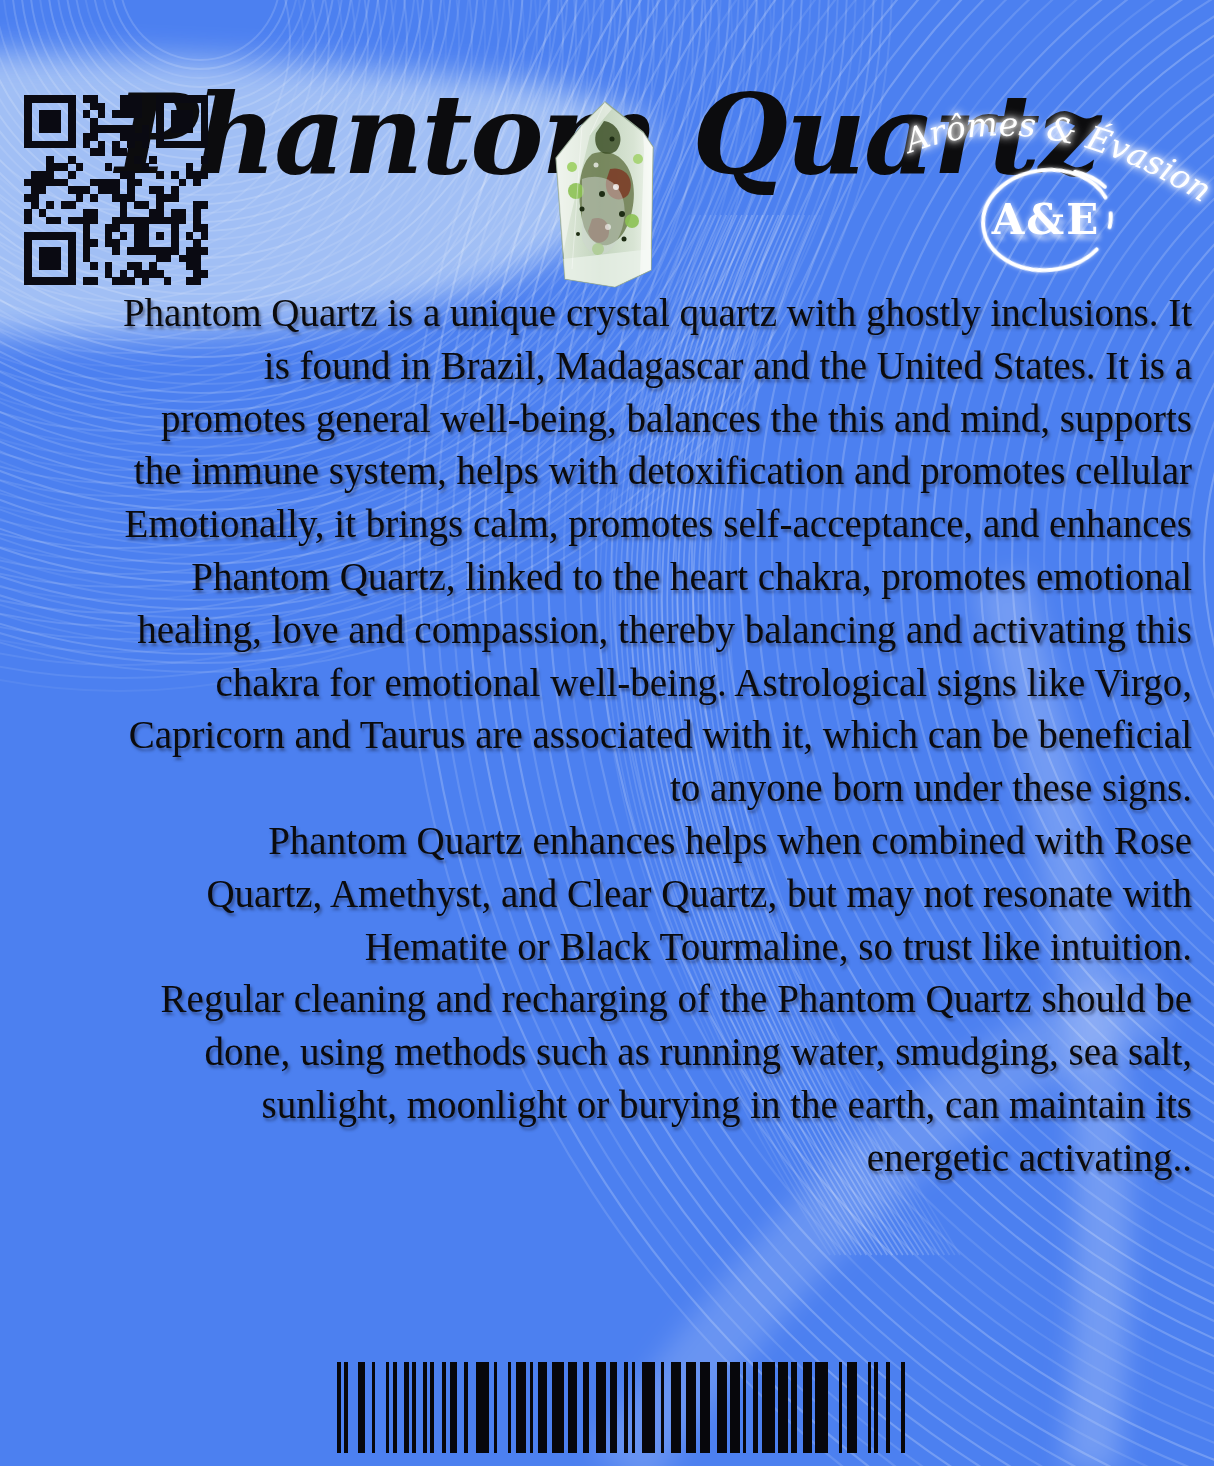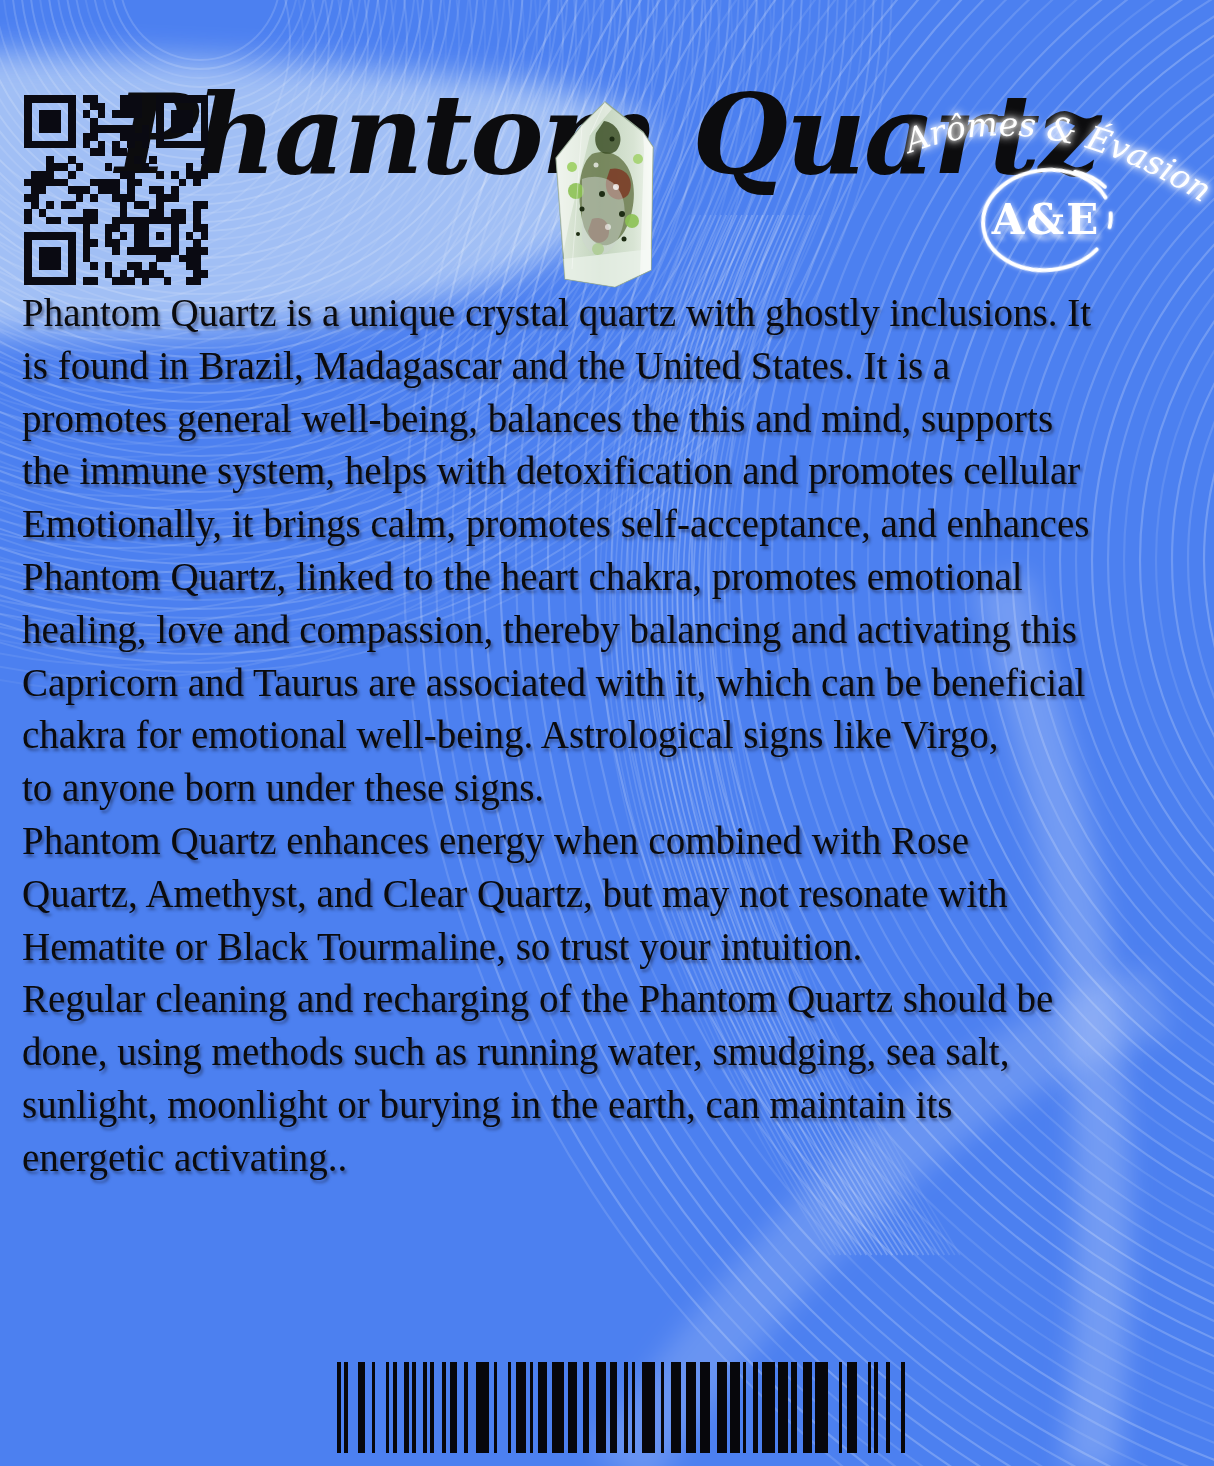--- a/index.html
+++ b/index.html
@@ -32,21 +32,21 @@
   }
   .brand .ring{stroke:var(--brand);fill:none;stroke-width:4;stroke-linecap:round;
     filter:drop-shadow(0 0 2px rgba(255,255,255,.6));}
   .brand .mono{
     font-family:"DejaVu Serif","Liberation Serif",serif;font-weight:700;
     font-size:42px;fill:var(--brand);letter-spacing:2px;text-anchor:middle;
     filter:drop-shadow(0 0 3px rgba(255,255,255,.7));
   }
   .brand .mono-ghost{opacity:.45;filter:blur(2px)}
   .body-text{
-    position:absolute;top:287px;left:22px;right:22px;text-align:left;
+    position:absolute;top:287px;left:22px;right:22px;text-align:right;
     font-size:39px;line-height:52.8px;color:var(--ink);
     text-shadow:2px 3px 3px rgba(25,35,70,.5);
   }
   .barcode{position:absolute;left:337px;top:1362px;width:568px;height:91px}
   .barcode svg{width:100%;height:100%}
 </style>
 </head>
 <body>
 
 <div class="canvas">
@@ -629,26 +629,26 @@
   </div>
 
   <main class="body-text">
       <div class="body-line">Phantom Quartz is a unique crystal quartz with ghostly inclusions. It</div>
       <div class="body-line">is found in Brazil, Madagascar and the United States. It is a</div>
       <div class="body-line">promotes general well-being, balances the this and mind, supports</div>
       <div class="body-line">the immune system, helps with detoxification and promotes cellular</div>
       <div class="body-line">Emotionally, it brings calm, promotes self-acceptance, and enhances</div>
       <div class="body-line">Phantom Quartz, linked to the heart chakra, promotes emotional</div>
       <div class="body-line">healing, love and compassion, thereby balancing and activating this</div>
+      <div class="body-line">chakra for emotional well-being. Astrological signs like Virgo,</div>
       <div class="body-line">Capricorn and Taurus are associated with it, which can be beneficial</div>
-      <div class="body-line">chakra for emotional well-being. Astrological signs like Virgo,</div>
       <div class="body-line">to anyone born under these signs.</div>
-      <div class="body-line">Phantom Quartz enhances energy when combined with Rose</div>
+      <div class="body-line">Phantom Quartz enhances helps when combined with Rose</div>
       <div class="body-line">Quartz, Amethyst, and Clear Quartz, but may not resonate with</div>
-      <div class="body-line">Hematite or Black Tourmaline, so trust your intuition.</div>
+      <div class="body-line">Hematite or Black Tourmaline, so trust like intuition.</div>
       <div class="body-line">Regular cleaning and recharging of the Phantom Quartz should be</div>
       <div class="body-line">done, using methods such as running water, smudging, sea salt,</div>
       <div class="body-line">sunlight, moonlight or burying in the earth, can maintain its</div>
       <div class="body-line">energetic activating..</div>
     </main>
 
   <div class="barcode">
     <svg id="barcodeSvg" viewBox="0 0 568 91" preserveAspectRatio="none" shape-rendering="crispEdges">
         <rect x="0.00" y="0" width="4.27" height="91" fill="#07070c"></rect>
         <rect x="7.47" y="0" width="3.20" height="91" fill="#07070c"></rect>

